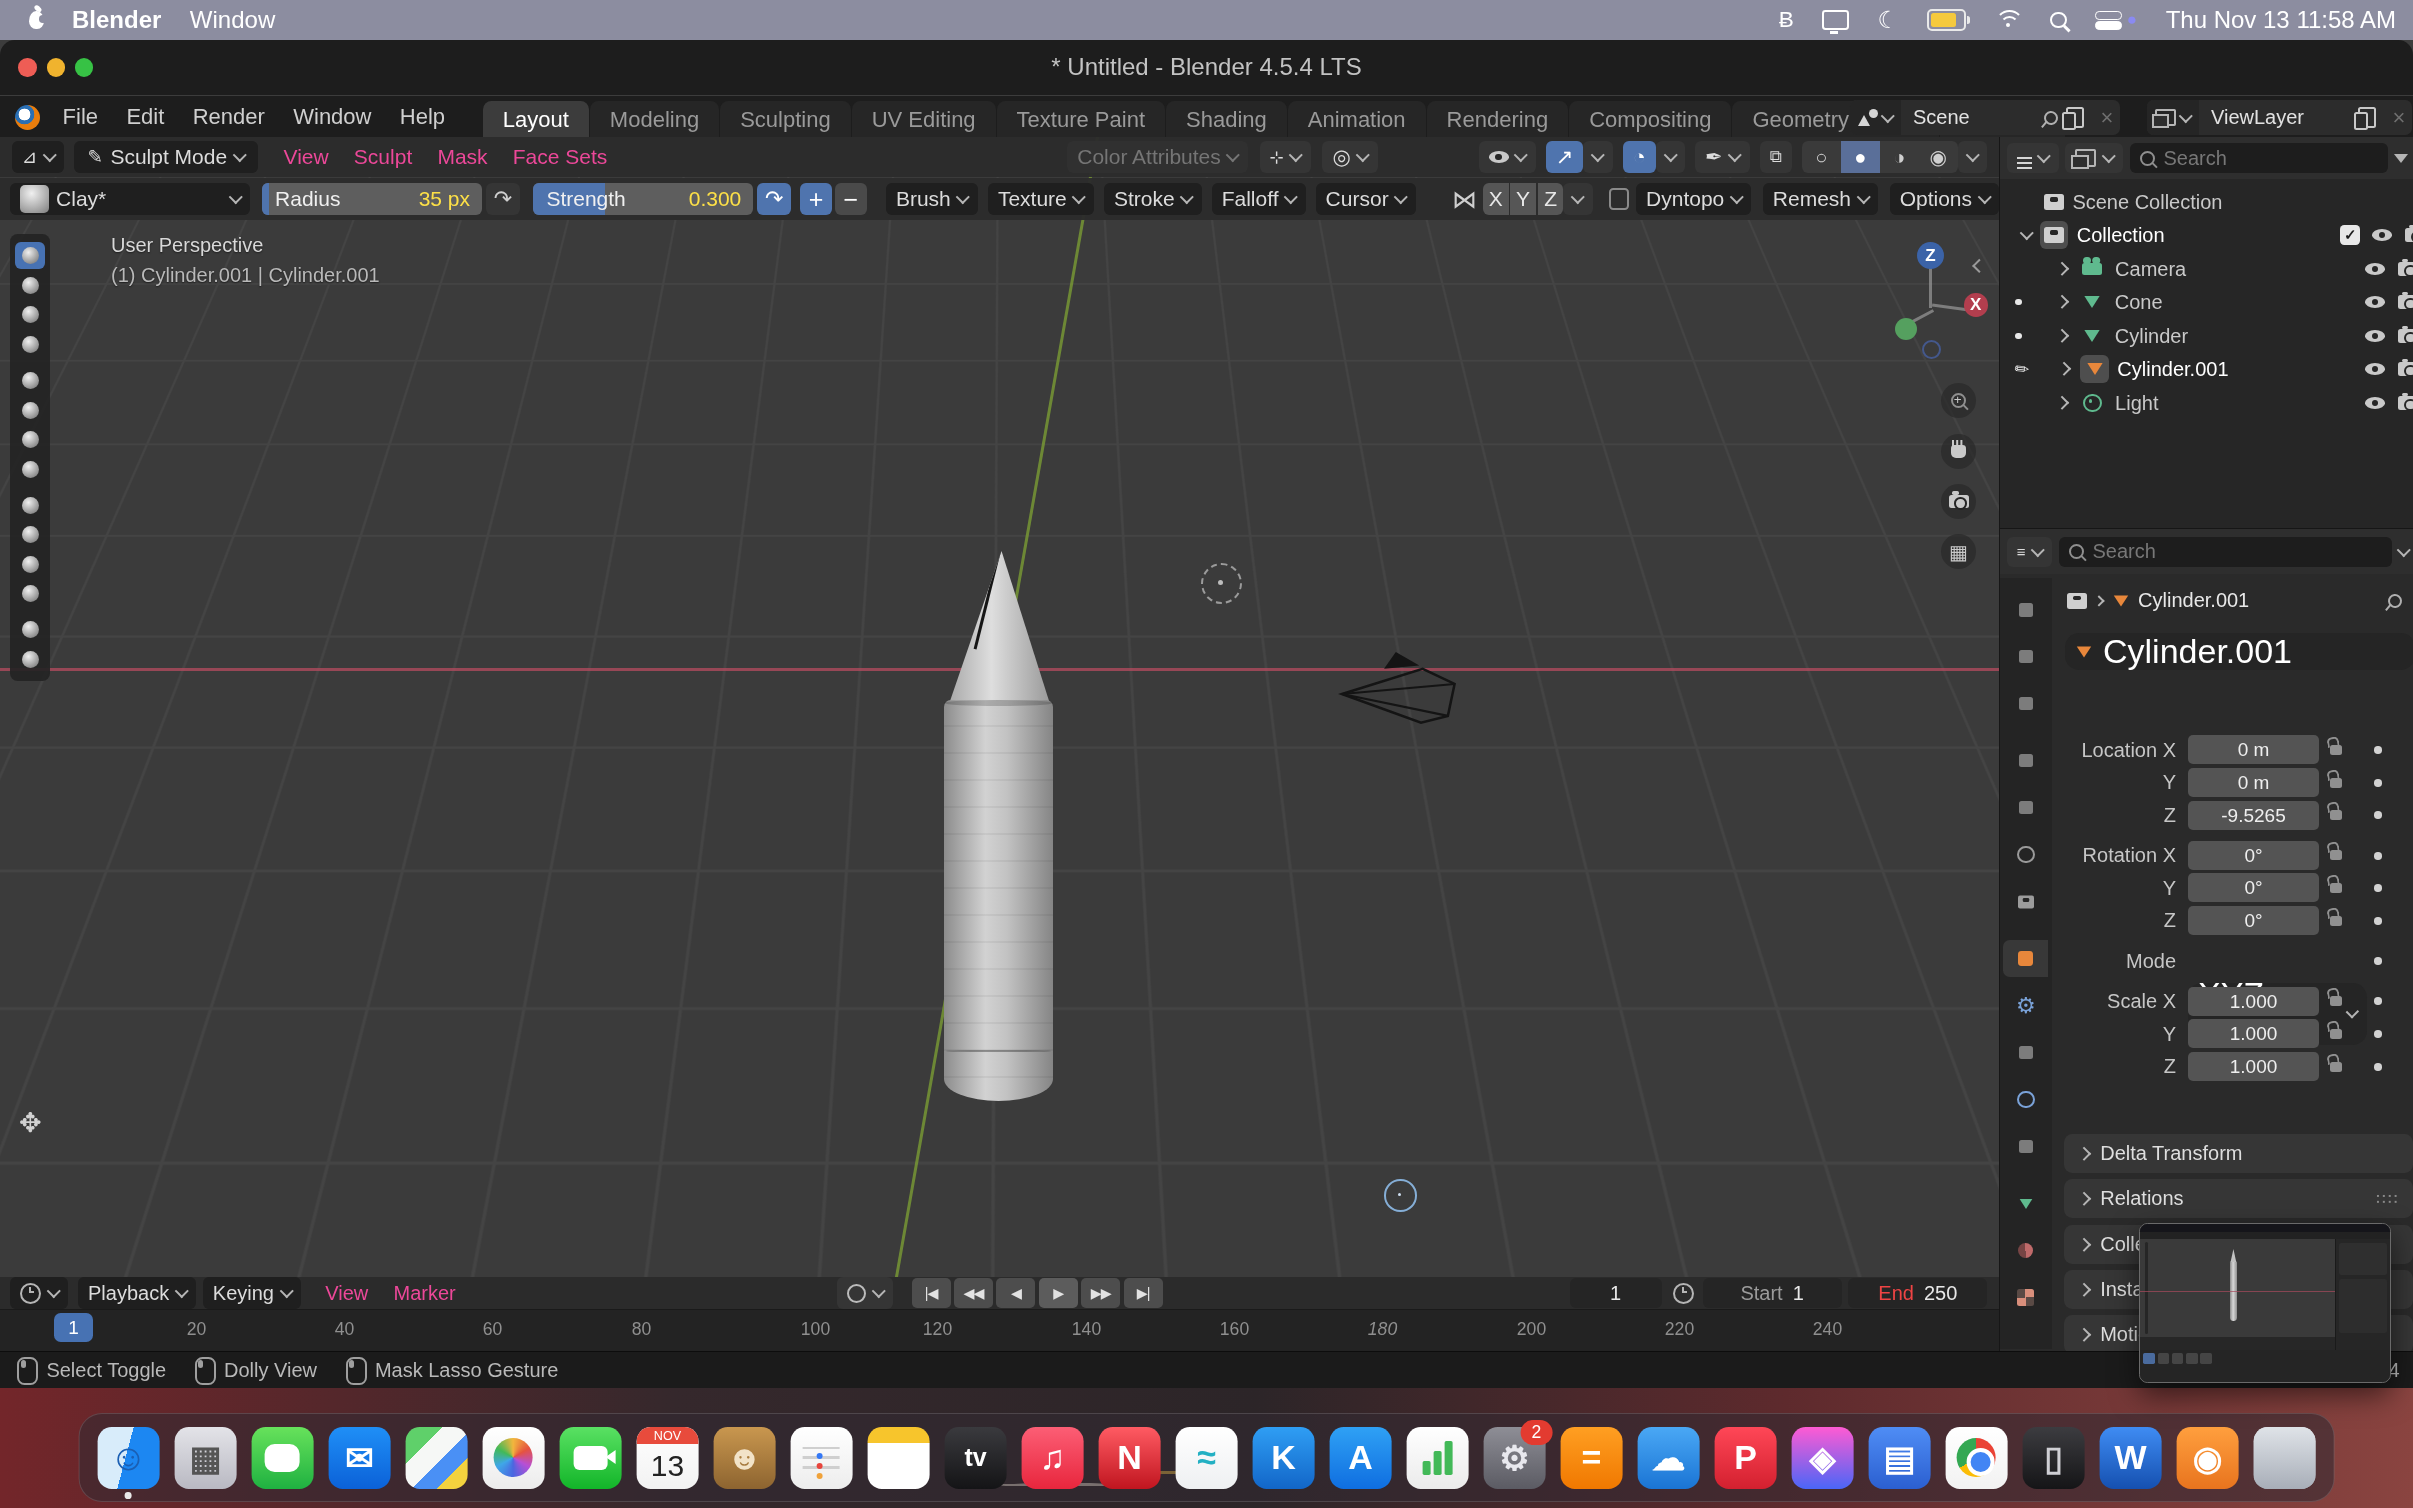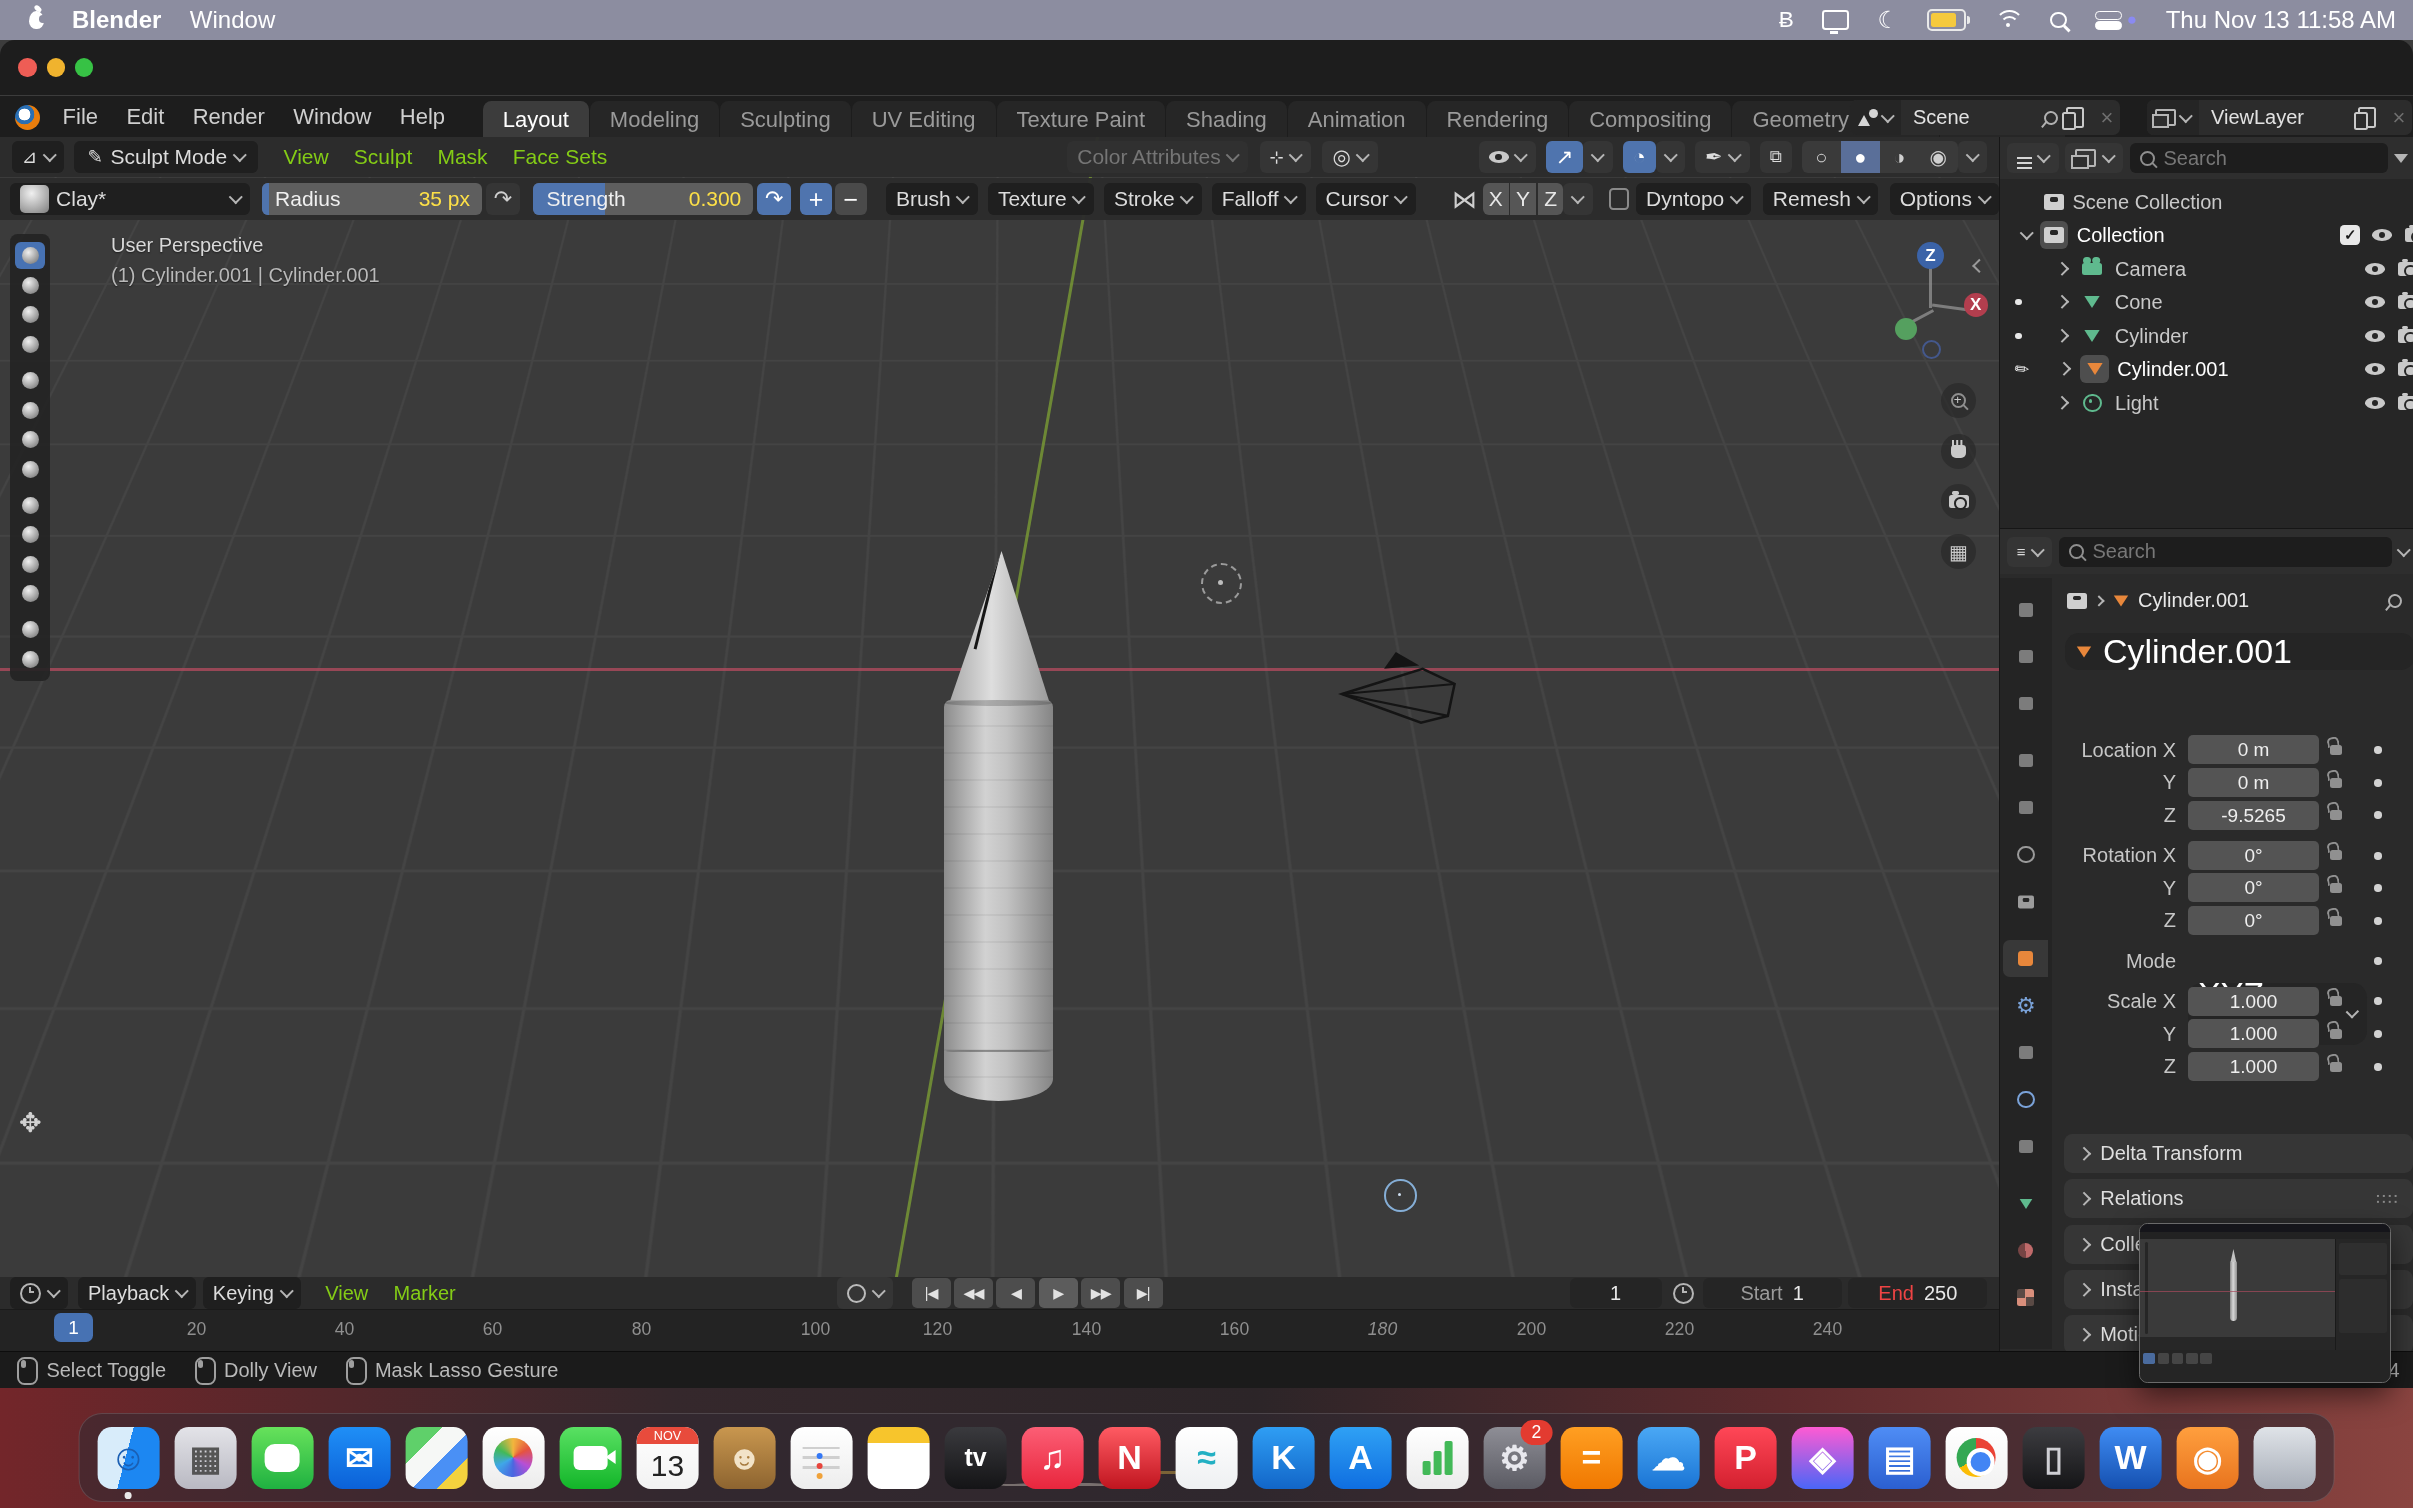--- a/index.html
+++ b/index.html
@@ -78,21 +78,21 @@
   .scn-b{height:35px;display:flex;align-items:center;padding:0 8.4px;gap:5px;background:#252525}
   .scn-n{padding:0 11.7px;color:#e2e2e2;display:flex;align-items:center;gap:10px}
   .xg{color:#6f6f6f;font-size:22px;padding:0 6.7px}
   .scn-ico{width:20px;height:17px;position:relative;display:inline-block}
   .scn-ico::before{content:"";position:absolute;left:0;bottom:0;width:0;height:0;border-left:6.7px solid transparent;border-right:6.7px solid transparent;border-bottom:11.7px solid #d5d5d5}
   .scn-ico::after{content:"";position:absolute;right:0;top:0;width:9.2px;height:9.2px;border-radius:50%;background:#d5d5d5}
   
   .vhdr{left:0;width:1999px;background:rgba(44,44,44,.96);display:flex;align-items:center;font-size:21px}
   .wb{background:#353535;border-radius:5.9px;height:32px;display:flex;align-items:center;justify-content:center;gap:7.5px;padding:0 10px;color:#dcdcdc;flex:none}
   .wbd{background:#1f1f1f}
-  .mlbl{padding:0 12.6px;color:#84cc16}
+  .mlbl{padding:0 12.6px;color:#ec4899}
   .dis{color:#757575}
   .sld{height:32px;border-radius:5.9px;background:#5e5e5e;position:relative;overflow:hidden;display:flex;align-items:center;flex:none}
   .sld .fill{position:absolute;left:0;top:0;bottom:0;background:#4f74ae}
   .sld .l{position:relative;margin-left:13.4px;color:#f0f0f0}
   .sld .v{position:absolute;right:11.7px;color:#fde047}
   .pr{width:34px;height:32px;border-radius:5.9px;background:#353535;color:#cfcfcf;display:flex;align-items:center;justify-content:center;font-size:22px;flex:none}
   .pr.on{background:#4f74ae;color:#fff}
   .sq{width:32px;height:32px;border-radius:5.9px;background:#4f74ae;color:#fff;display:flex;align-items:center;justify-content:center;font-size:25px;flex:none}
   .sq.g{background:#4a4a4a}
   .ax{width:30px;height:32px;background:#565656;color:#e8e8e8;display:flex;align-items:center;justify-content:center}
@@ -220,20 +220,21 @@
     <span style="color:#8a8af2;font-size:17px;margin-left:6.7px">●</span>
     <div class="mb-sp"></div>
     <span>Thu Nov 13  11:58 AM</span>
     <div style="width:17px"></div>
   </div>
 
   <div id="titlebar" class="abs">
     <span class="tl" style="left:18.4px;background:#ee5d55"></span>
     <span class="tl" style="left:47px;background:#f0b32e"></span>
     <span class="tl" style="left:75px;background:#37c245"></span>
+    <div id="wtitle" class="abs">* Untitled - Blender 4.5.4 LTS</div>
   </div>
 
   <div id="topbar" class="abs">
     <div style="width:15px"></div>
     <span class="blogo"></span>
     <div style="width:8.4px"></div>
     <span class="tbm">File</span>
     <span class="tbm">Edit</span>
     <span class="tbm">Render</span>
     <span class="tbm">Window</span>

